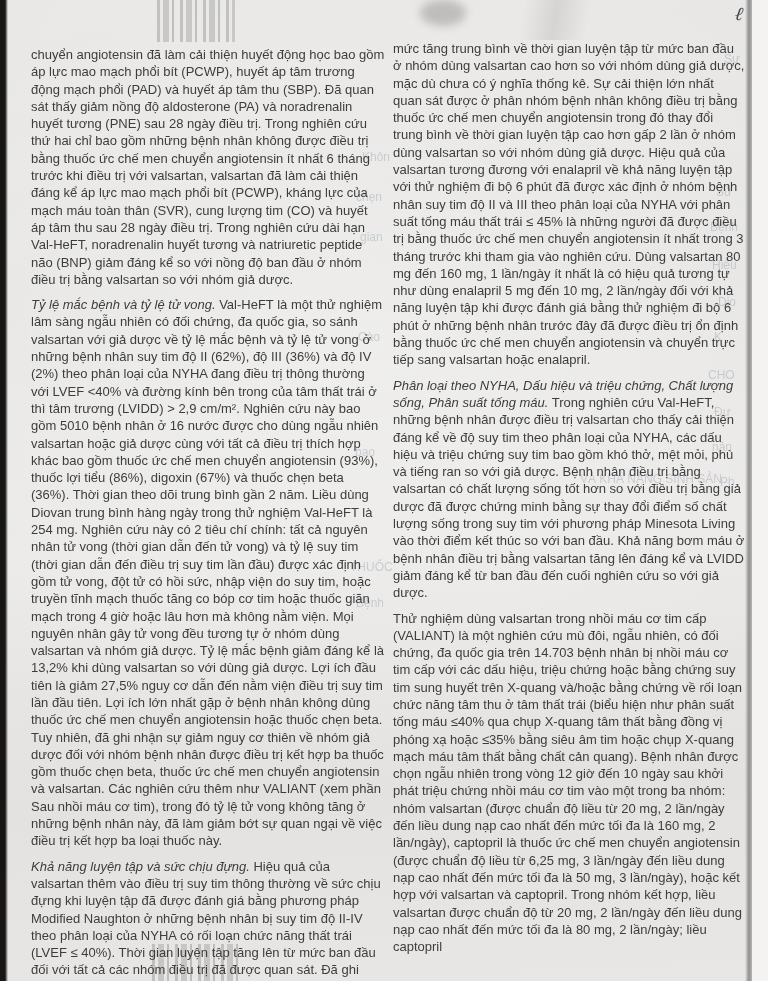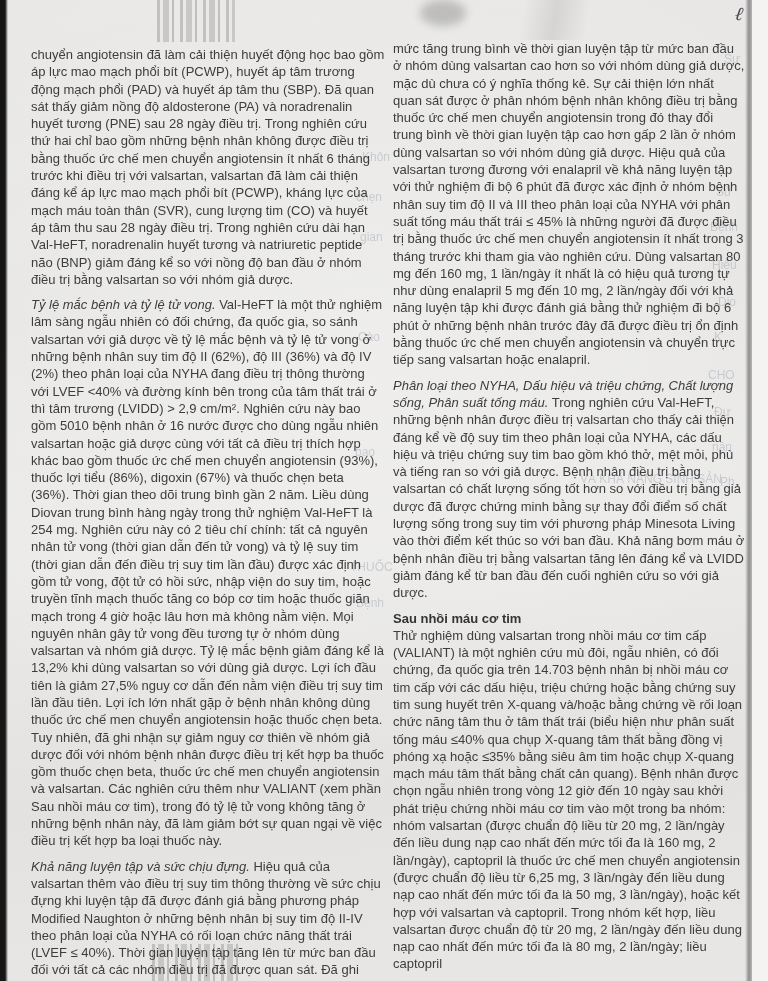--- a/index.html
+++ b/index.html
@@ -81,17 +81,16 @@
 
   <div class="col left">
     <p><span class="lead"></span><span>chuyển angiotensin đã làm cải thiện huyết động học bao gồm áp lực mao mạch phổi bít (PCWP), huyết áp tâm trương động mạch phổi (PAD) và huyết áp tâm thu (SBP). Đã quan sát thấy giảm nồng độ aldosterone (PA) và noradrenalin huyết tương (PNE) sau 28 ngày điều trị. Trong nghiên cứu thứ hai chỉ bao gồm những bệnh nhân không được điều trị bằng thuốc ức chế men chuyển angiotensin ít nhất 6 tháng trước khi điều trị với valsartan, valsartan đã làm cải thiện đáng kể áp lực mao mạch phổi bít (PCWP), kháng lực của mạch máu toàn thân (SVR), cung lượng tim (CO) và huyết áp tâm thu sau 28 ngày điều trị. Trong nghiên cứu dài hạn Val-HeFT, noradrenalin huyết tương và natriuretic peptide não (BNP) giảm đáng kể so với nồng độ ban đầu ở nhóm điều trị bằng valsartan so với nhóm giả dược.</span></p>
     <p><span class="lead">Tỷ lệ mắc bệnh và tỷ lệ tử vong.</span><span> Val-HeFT là một thử nghiệm lâm sàng ngẫu nhiên có đối chứng, đa quốc gia, so sánh valsartan với giả dược về tỷ lệ mắc bệnh và tỷ lệ tử vong ở những bệnh nhân suy tim độ II (62%), độ III (36%) và độ IV (2%) theo phân loại của NYHA đang điều trị thông thường với LVEF &lt;40% và đường kính bên trong của tâm thất trái ở thì tâm trương (LVIDD) &gt; 2,9 cm/m². Nghiên cứu này bao gồm 5010 bệnh nhân ở 16 nước được cho dùng ngẫu nhiên valsartan hoặc giả dược cùng với tất cả điều trị thích hợp khác bao gồm thuốc ức chế men chuyển angiotensin (93%), thuốc lợi tiểu (86%), digoxin (67%) và thuốc chẹn beta (36%). Thời gian theo dõi trung bình gần 2 năm. Liều dùng Diovan trung bình hàng ngày trong thử nghiệm Val-HeFT là 254 mg. Nghiên cứu này có 2 tiêu chí chính: tất cả nguyên nhân tử vong (thời gian dẫn đến tử vong) và tỷ lệ suy tim (thời gian dẫn đến điều trị suy tim lần đầu) được xác định gồm tử vong, đột tử có hồi sức, nhập viện do suy tim, hoặc truyền tĩnh mạch thuốc tăng co bóp cơ tim hoặc thuốc giãn mạch trong 4 giờ hoặc lâu hơn mà không nằm viện. Mọi nguyên nhân gây tử vong đều tương tự ở nhóm dùng valsartan và nhóm giả dược. Tỷ lệ mắc bệnh giảm đáng kể là 13,2% khi dùng valsartan so với dùng giả dược. Lợi ích đầu tiên là giảm 27,5% nguy cơ dẫn đến nằm viện điều trị suy tim lần đầu tiên. Lợi ích lớn nhất gặp ở bệnh nhân không dùng thuốc ức chế men chuyển angiotensin hoặc thuốc chẹn beta. Tuy nhiên, đã ghi nhận sự giảm nguy cơ thiên về nhóm giả dược đối với nhóm bệnh nhân được điều trị kết hợp ba thuốc gồm thuốc chẹn beta, thuốc ức chế men chuyển angiotensin và valsartan. Các nghiên cứu thêm như VALIANT (xem phần Sau nhồi máu cơ tim), trong đó tỷ lệ tử vong không tăng ở những bệnh nhân này, đã làm giảm bớt sự quan ngại về việc điều trị kết hợp ba loại thuốc này.</span></p>
     <p><span class="lead">Khả năng luyện tập và sức chịu đựng.</span><span> Hiệu quả của valsartan thêm vào điều trị suy tim thông thường về sức chịu đựng khi luyện tập đã được đánh giá bằng phương pháp Modified Naughton ở những bệnh nhân bị suy tim độ II-IV theo phân loại của NYHA có rối loạn chức năng thất trái (LVEF ≤ 40%). Thời gian luyện tập tăng lên từ mức ban đầu đối với tất cả các nhóm điều trị đã được quan sát. Đã ghi nhận</span></p>
   </div>
 
   <div class="col right">
     <p><span class="lead"></span><span>mức tăng trung bình về thời gian luyện tập từ mức ban đầu ở nhóm dùng valsartan cao hơn so với nhóm dùng giả dược, mặc dù chưa có ý nghĩa thống kê. Sự cải thiện lớn nhất quan sát được ở phân nhóm bệnh nhân không điều trị bằng thuốc ức chế men chuyển angiotensin trong đó thay đổi trung bình về thời gian luyện tập cao hơn gấp 2 lần ở nhóm dùng valsartan so với nhóm dùng giả dược. Hiệu quả của valsartan tương đương với enalapril về khả năng luyện tập với thử nghiệm đi bộ 6 phút đã được xác định ở nhóm bệnh nhân suy tim độ II và III theo phân loại của NYHA với phân suất tống máu thất trái ≤ 45% là những người đã được điều trị bằng thuốc ức chế men chuyển angiotensin ít nhất trong 3 tháng trước khi tham gia vào nghiên cứu. Dùng valsartan 80 mg đến 160 mg, 1 lần/ngày ít nhất là có hiệu quả tương tự như dùng enalapril 5 mg đến 10 mg, 2 lần/ngày đối với khả năng luyện tập khi được đánh giá bằng thử nghiệm đi bộ 6 phút ở những bệnh nhân trước đây đã được điều trị ổn định bằng thuốc ức chế men chuyển angiotensin và chuyển trực tiếp sang valsartan hoặc enalapril.</span></p>
     <p><span class="lead">Phân loại theo NYHA, Dấu hiệu và triệu chứng, Chất lượng sống, Phân suất tống máu.</span><span> Trong nghiên cứu Val-HeFT, những bệnh nhân được điều trị valsartan cho thấy cải thiện đáng kể về độ suy tim theo phân loại của NYHA, các dấu hiệu và triệu chứng suy tim bao gồm khó thở, mệt mỏi, phù và tiếng ran so với giả dược. Bệnh nhân điều trị bằng valsartan có chất lượng sống tốt hơn so với điều trị bằng giả dược đã được chứng minh bằng sự thay đổi điểm số chất lượng sống trong suy tim với phương pháp Minesota Living vào thời điểm kết thúc so với ban đầu. Khả năng bơm máu ở bệnh nhân điều trị bằng valsartan tăng lên đáng kể và LVIDD giảm đáng kể từ ban đầu đến cuối nghiên cứu so với giả dược.</span></p>
-    <h3 class="sect">Sau nhồi máu cơ tim</h3>
     <p><span class="lead"></span><span>Thử nghiệm dùng valsartan trong nhồi máu cơ tim cấp (VALIANT) là một nghiên cứu mù đôi, ngẫu nhiên, có đối chứng, đa quốc gia trên 14.703 bệnh nhân bị nhồi máu cơ tim cấp với các dấu hiệu, triệu chứng hoặc bằng chứng suy tim sung huyết trên X-quang và/hoặc bằng chứng về rối loạn chức năng tâm thu ở tâm thất trái (biểu hiện như phân suất tống máu ≤40% qua chụp X-quang tâm thất bằng đồng vị phóng xạ hoặc ≤35% bằng siêu âm tim hoặc chụp X-quang mạch máu tâm thất bằng chất cản quang). Bệnh nhân được chọn ngẫu nhiên trong vòng 12 giờ đến 10 ngày sau khởi phát triệu chứng nhồi máu cơ tim vào một trong ba nhóm: nhóm valsartan (được chuẩn độ liều từ 20 mg, 2 lần/ngày đến liều dung nạp cao nhất đến mức tối đa là 160 mg, 2 lần/ngày), captopril là thuốc ức chế men chuyển angiotensin (được chuẩn độ liều từ 6,25 mg, 3 lần/ngày đến liều dung nạp cao nhất đến mức tối đa là 50 mg, 3 lần/ngày), hoặc kết hợp với valsartan và captopril. Trong nhóm kết hợp, liều valsartan được chuẩn độ từ 20 mg, 2 lần/ngày đến liều dung nạp cao nhất đến mức tối đa là 80 mg, 2 lần/ngày; liều captopril</span></p>
   </div>
 
 </div>
 
 </body></html>

